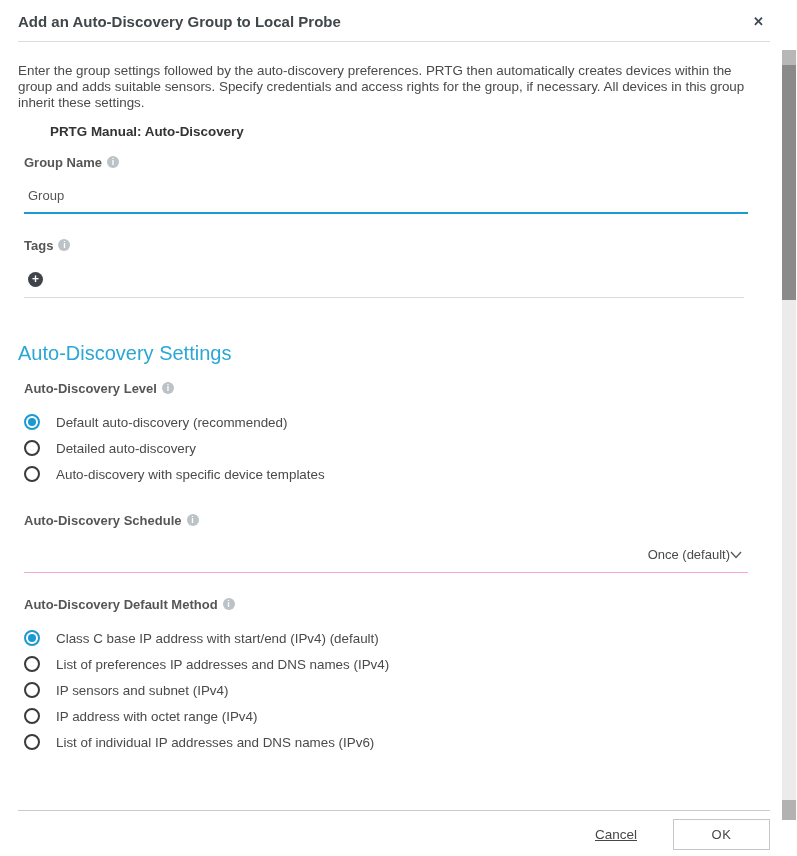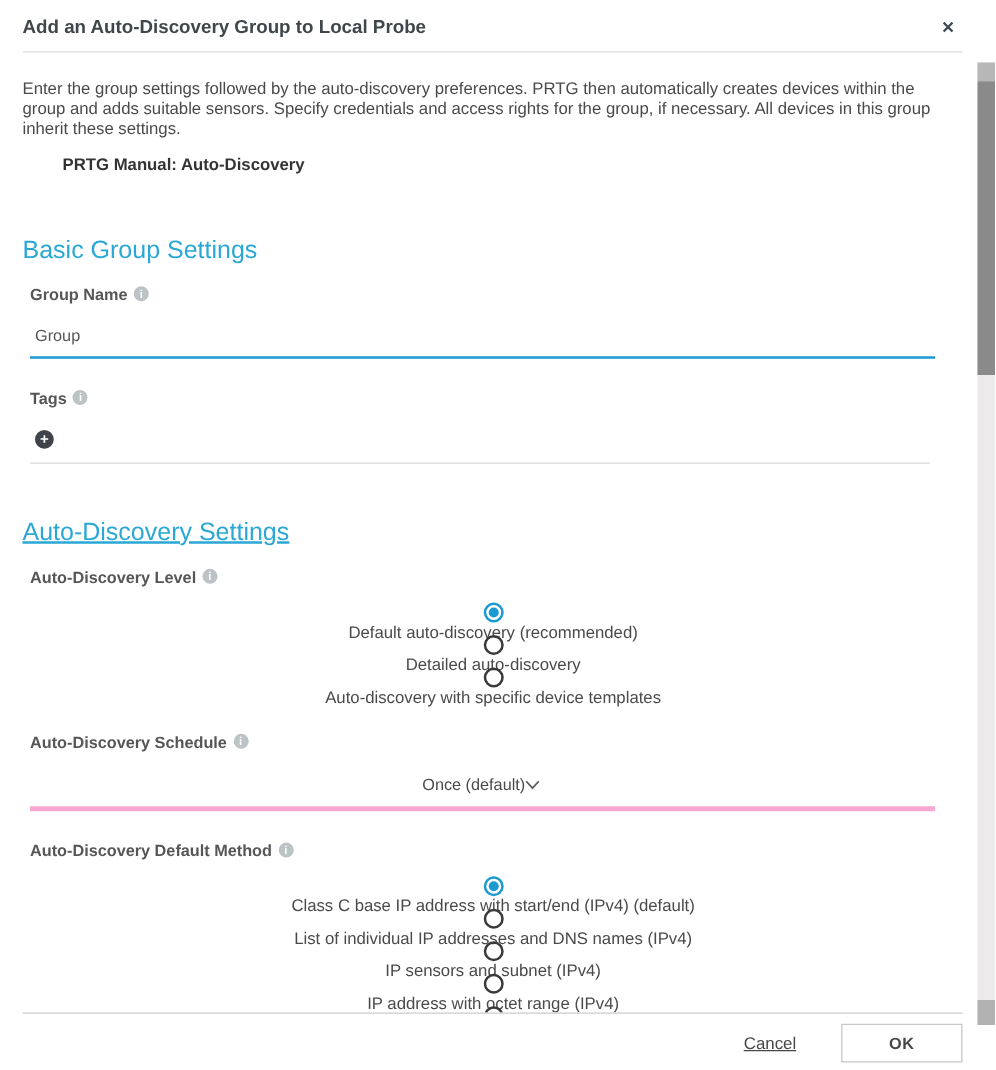--- a/index.html
+++ b/index.html
@@ -13,66 +13,66 @@
   .dialog-title { font-size:15px; font-weight:bold; color:#40474b; }
   .close-btn { font-size:13px; font-weight:bold; color:#3e4a54; cursor:pointer;
                padding:2px 6px; line-height:1; }
 
   
   .content { padding:0 32px 0 18px; }
   .intro { margin-top:21px; font-size:13.4px; line-height:16px; color:#4a4a4a; max-width:752px; }
   .manual-link { margin-top:13px; font-size:13.4px; font-weight:bold; color:#333; cursor:pointer;margin-left:32px; }
 
   h2.section-heading { margin-top:50px; font-size:20px; font-weight:400; color:#2aa7d4; }
-  h2.section-heading.second { margin-top:44px;text-decoration:underline; }
+  h2.section-heading.second { margin-top:44px; }
 
   .field { margin-left:6px; }
   .field-label-row { display:flex; align-items:flex-start; gap:5px; margin-top:16px; }
   .field-label { font-size:13px; font-weight:bold; color:#565656; }
   .info-icon { width:12px; height:12px; border-radius:50%; background:#bcc3c7; color:#fff;
                font-size:9px; font-weight:bold; text-align:center; line-height:12px;
                display:inline-block; margin-top:1px; }
 
   .text-input { display:block; width:724px; margin:10px 0 0 0; padding:8px 4px 9px;
                 border:none; border-bottom:2px solid #1b9ad2; outline:none;
                 font-size:13px; color:#555; font-family:"Liberation Sans", sans-serif;
                 background:transparent; }
 
   .tags-field .field-label-row { margin-top:24px; }
   .tag-add-row { margin-top:16px; padding:0 0 10px 4px; border-bottom:1px solid #dadada; width:720px; }
   .plus-icon { width:15px; height:15px; border-radius:50%; background:#3e4449; color:#fff;
                font-size:12px; font-weight:bold; text-align:center; line-height:15px;
                display:inline-block; cursor:pointer; }
 
   .radio-group { margin-top:13px; }
-  .radio-row { display:flex; align-items:center; gap:0; height:26px; cursor:pointer;flex-direction:column; }
+  .radio-row { display:flex; align-items:center; gap:16px; height:26px; cursor:pointer; }
   .radio { width:16px; height:16px; border:2px solid #3a3a3a; border-radius:50%;
            flex:0 0 auto; position:relative; }
   .radio.checked { border-color:#1b9ad2; }
   .radio.checked::after { content:""; position:absolute; left:2px; top:2px; width:8px; height:8px;
                           border-radius:50%; background:#1b9ad2; }
   .radio-label { font-size:13.4px; color:#4a4a4a; }
 
   .schedule-field .field-label-row { margin-top:26px; }
-  .select-row { display:flex; justify-content:center; align-items:center; width:724px;
-                margin-top:10px; padding:9px 4px 10px; border-bottom:4px solid #f9a8d4; cursor:pointer; }
+  .select-row { display:flex; justify-content:flex-end; align-items:center; width:724px;
+                margin-top:10px; padding:9px 4px 10px; border-bottom:1px solid #f9a8d4; cursor:pointer; }
   .select-value { font-size:13px; color:#4a4a4a; }
   .chevron-down { width:12px; height:8px; margin-right:2px; }
 
   .scanning-field .field-label-row { margin-top:24px; }
 
   
   .dialog-footer { position:absolute; left:18px; right:27px; top:810px; height:46px;
                    border-top:1px solid #cbcbcb; background:#ffffff;
                    display:flex; justify-content:flex-end; align-items:center; gap:36px;
                    padding-top:2px; }
   .cancel-link { font-size:13.5px; font-weight:normal; color:#474747; text-decoration:underline;
                  cursor:pointer; }
   .ok-button { width:97px; height:31px; background:#fff; border:1px solid #c6c6c6;
-               font-size:13px; font-weight:bold; color:#474747; letter-spacing:0.5px;
+               font-size:13px; font-weight:normal; color:#474747; letter-spacing:0.5px;
                cursor:pointer; font-family:"Liberation Sans", sans-serif; }
 
   
   .scrollbar { position:absolute; top:50px; right:1px; width:14px; height:770px; background:#eceaea; }
   .scroll-btn-up { position:absolute; top:0; left:0; width:14px; height:15px; background:#b7b7b7; }
   .scroll-thumb { position:absolute; top:15px; left:0; width:14px; height:235px; background:#8a8a8a; }
   .scroll-btn-down { position:absolute; bottom:0; left:0; width:14px; height:20px; background:#b2b2b2; }
 </style>
 </head>
 <body>
@@ -80,21 +80,20 @@
 <div class="dialog-header">
   <div class="dialog-title">Add an Auto-Discovery Group to Local Probe</div>
   <div class="close-btn">✕</div>
 </div>
 
 <div class="content">
 
   <p class="intro">Enter the group settings followed by the auto-discovery preferences. PRTG then automatically creates devices within the group and adds suitable sensors. Specify credentials and access rights for the group, if necessary. All devices in this group inherit these settings.</p>
   <div class="manual-link">PRTG Manual: Auto-Discovery</div>
 
-  <h2 class="section-heading">Basic Group Settings</h2>
 
   <div class="field">
     <div class="field-label-row">
       <span class="field-label">Group Name</span>
       <span class="info-icon">i</span>
     </div>
     <input class="text-input" type="text" value="Group" style="">
   </div>
 
   <div class="field tags-field">
@@ -148,21 +147,21 @@
       <span class="field-label">Auto-Discovery Default Method</span>
       <span class="info-icon">i</span>
     </div>
     <div class="radio-group">
       <div class="radio-row">
         <span class="radio checked"></span>
         <span class="radio-label">Class C base IP address with start/end (IPv4) (default)</span>
       </div>
       <div class="radio-row">
         <span class="radio"></span>
-        <span class="radio-label">List of individual IP addresses and DNS names (IPv4)</span>
+        <span class="radio-label">List of preferences IP addresses and DNS names (IPv4)</span>
       </div>
       <div class="radio-row">
         <span class="radio"></span>
         <span class="radio-label">IP sensors and subnet (IPv4)</span>
       </div>
       <div class="radio-row">
         <span class="radio"></span>
         <span class="radio-label">IP address with octet range (IPv4)</span>
       </div>
       <div class="radio-row">

